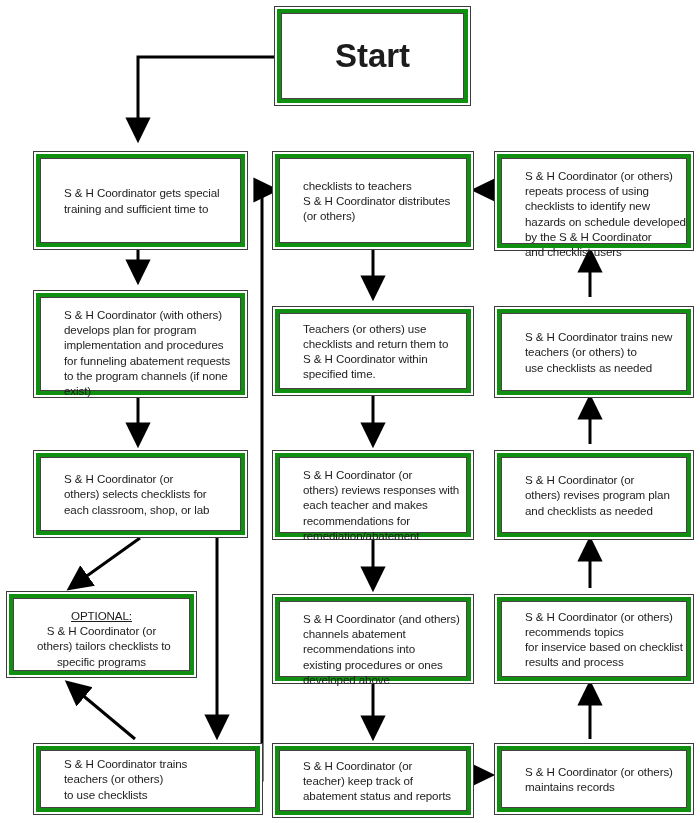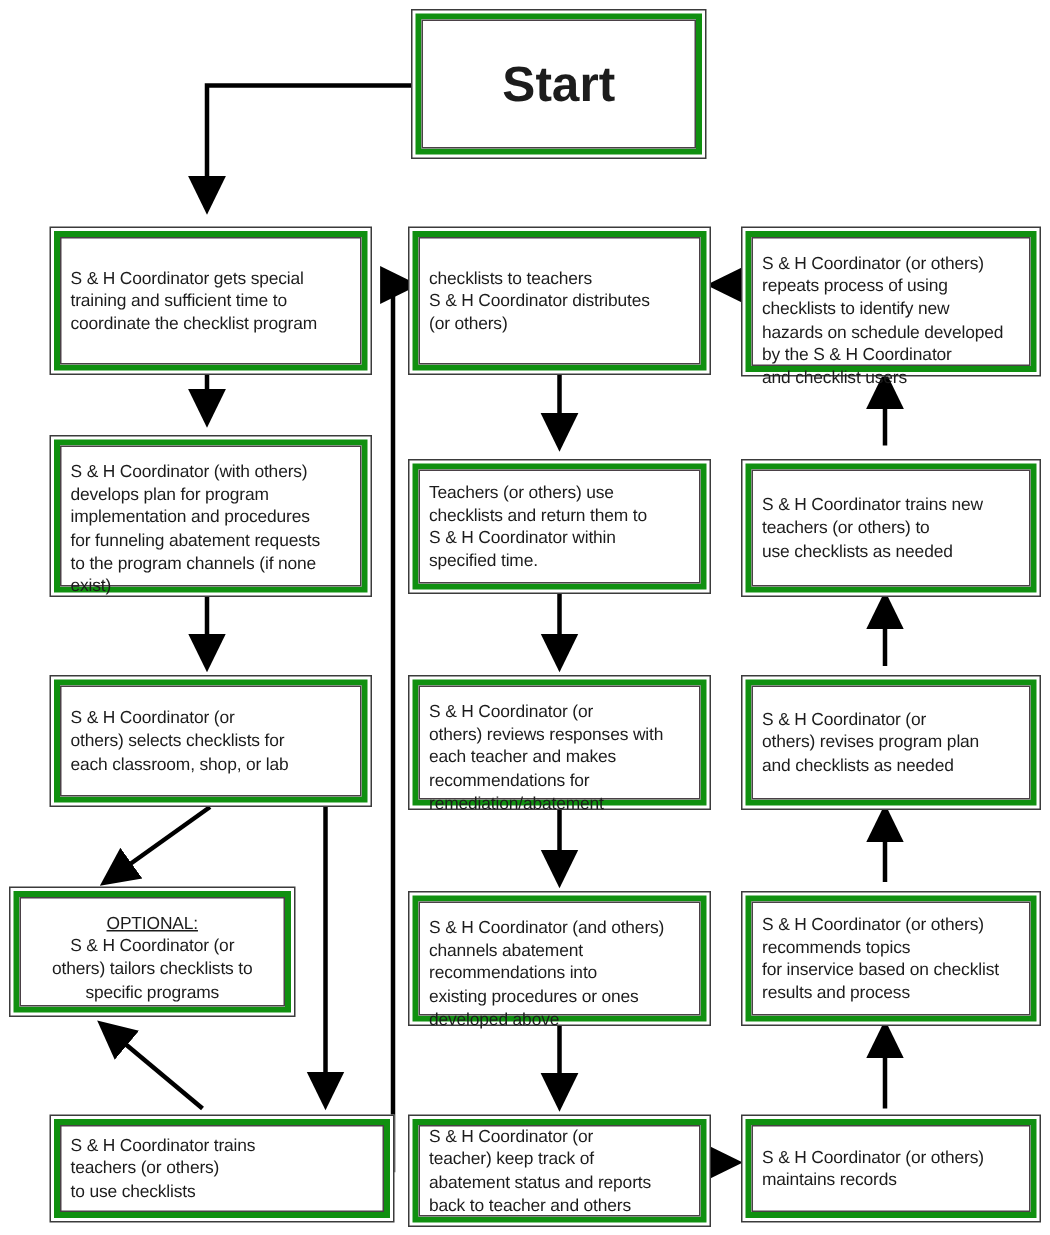--- a/index.html
+++ b/index.html
@@ -39,21 +39,21 @@
   }
   .node-text {
     box-sizing: border-box;
     width: 100%;
     height: 100%;
     border: 1px solid #4a4046;
     background: #ffffff;
     display: flex;
     flex-direction: column;
     justify-content: center;
-    padding: 4px 6px;
+    padding: 4px 23px;
     font-size: 11.6px;
     line-height: 15.2px;
     color: #1c1c1c;
     letter-spacing: -0.1px;
   }
   .node-text.top-align { justify-content: flex-start; padding-top: 9px; }
   .node-text.start-label {
     justify-content: center;
     align-items: center;
     font-size: 33px;
@@ -118,21 +118,20 @@
     <div class="node-inner">
       <div class="node-text start-label">Start</div>
     </div>
   </div>
 
   <div class="node" style="left:33px; top:151px; width:215px; height:99px;">
     <div class="node-inner">
       <div class="node-text">
         <span class="line">S &amp; H Coordinator gets special</span>
         <span class="line">training and sufficient time to</span>
-        <span class="line">coordinate the checklist program</span>
       </div>
     </div>
   </div>
 
   <div class="node" style="left:33px; top:290px; width:215px; height:108px;">
     <div class="node-inner">
       <div class="node-text top-align">
         <span class="line">S &amp; H Coordinator (with others)</span>
         <span class="line">develops plan for program</span>
         <span class="line">implementation and procedures</span>
@@ -218,21 +217,20 @@
       </div>
     </div>
   </div>
 
   <div class="node" style="left:272px; top:743px; width:202px; height:75px;">
     <div class="node-inner">
       <div class="node-text">
         <span class="line">S &amp; H Coordinator (or</span>
         <span class="line">teacher) keep track of</span>
         <span class="line">abatement status and reports</span>
-        <span class="line">back to teacher and others</span>
       </div>
     </div>
   </div>
 
   <div class="node" style="left:494px; top:151px; width:200px; height:100px;">
     <div class="node-inner">
       <div class="node-text top-align">
         <span class="line">S &amp; H Coordinator (or others)</span>
         <span class="line">repeats process of using</span>
         <span class="line">checklists to identify new</span>

